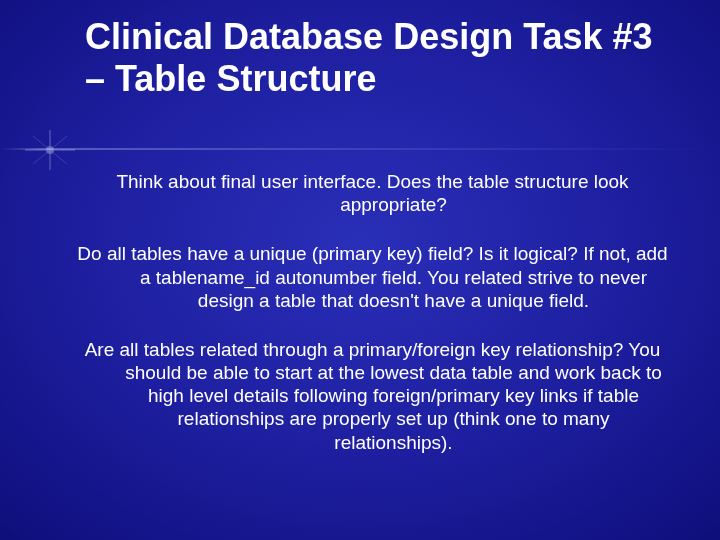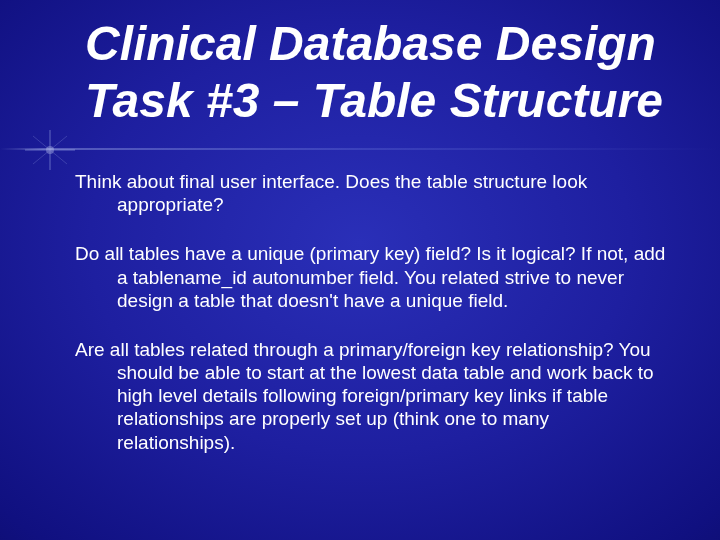--- a/index.html
+++ b/index.html
@@ -44,40 +44,40 @@
       rgba(200,215,255,0.35) 6%,
       rgba(160,180,255,0.18) 50%,
       rgba(160,180,255,0.0) 100%);
     pointer-events: none;
   }
   .title {
     position: absolute;
     top: 16px;
     left: 85px;
     right: 40px;
-    font-size: 48px;
+    font-size: 36px;
     font-weight: 900;
     line-height: 1.18;
     letter-spacing: 0px;
     color: #ffffff;
-    font-style: italic;
   }
   .body {
     position: absolute;
     top: 170px;
     left: 75px;
     right: 50px;
     font-size: 19px;
     line-height: 1.22;
     color: #ffffff;
   }
   .para {
     margin-bottom: 26px;
     text-indent: -42px;
     padding-left: 42px;
+    text-align: center;
   }
 </style>
 </head>
 <body>
 
 <div class="slide">
 
   <div class="hline"></div>
 
   <svg class="flare" viewBox="0 0 70 40">

